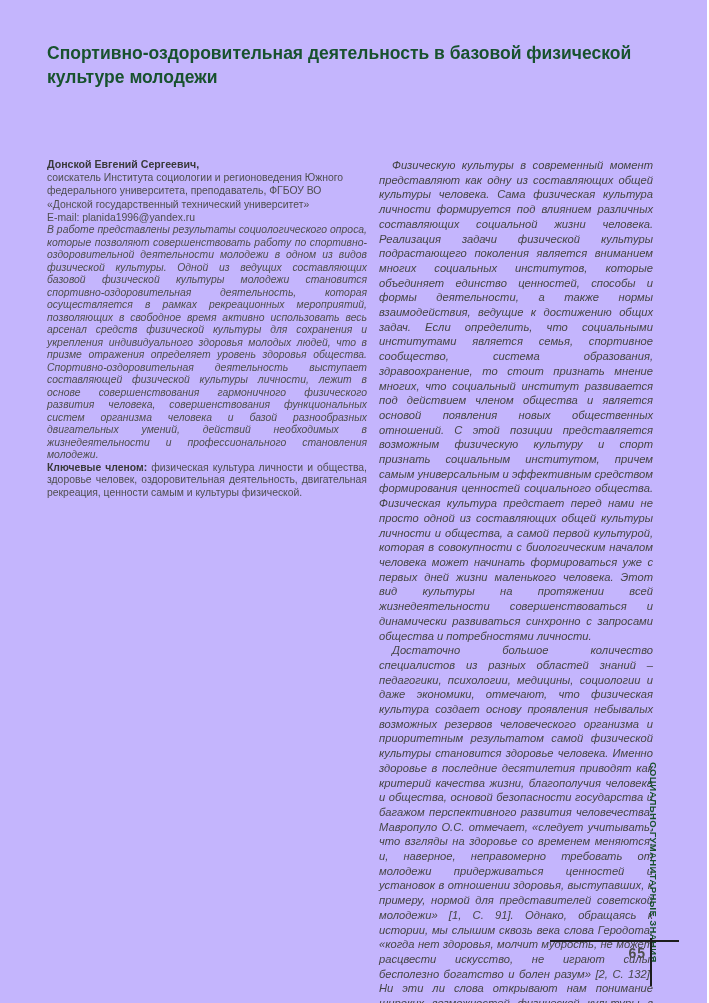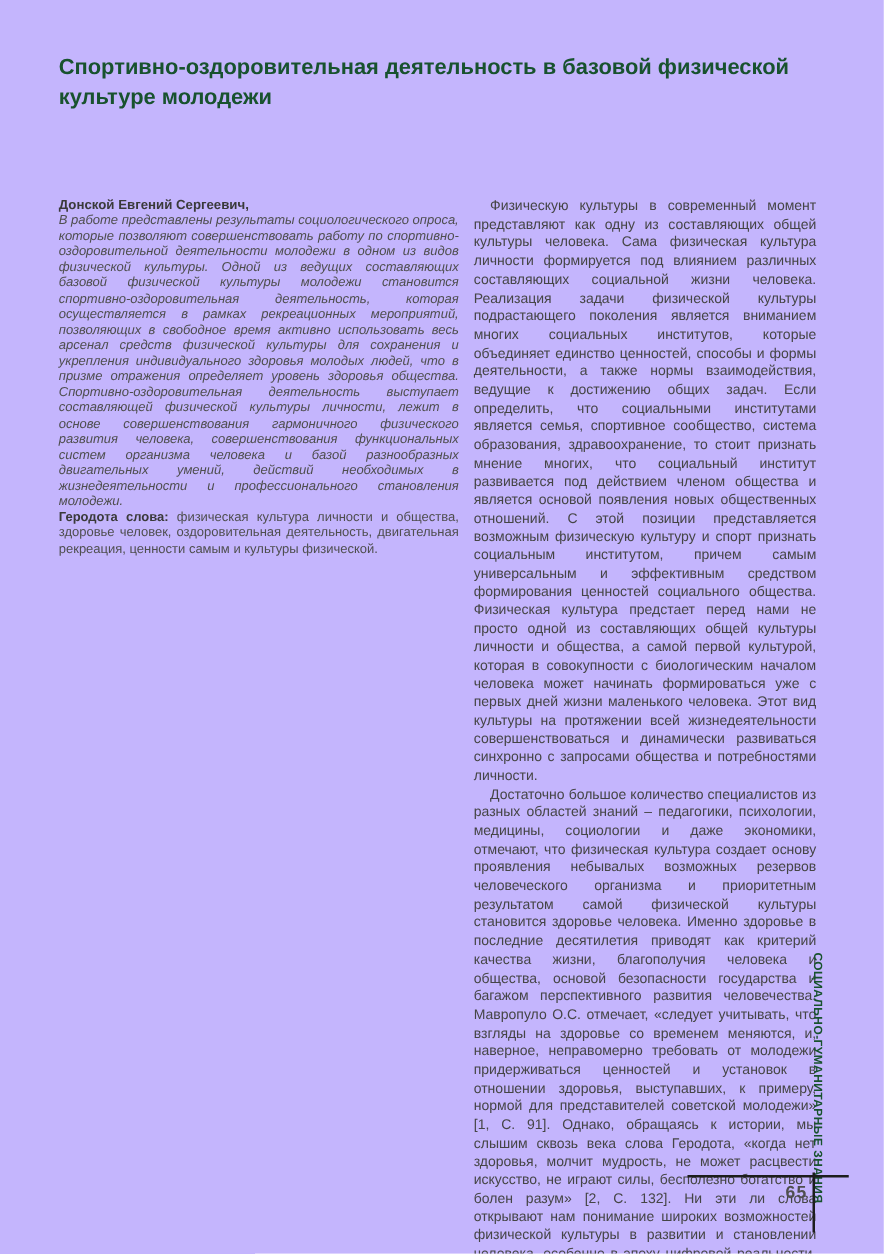--- a/index.html
+++ b/index.html
@@ -32,21 +32,21 @@
     color:#454545;
     text-align:justify;
   }
   .col-left p, .col-right p { margin:0; }
   .author-name  { font-weight:700; color:#3a3a3a; font-size:10.6px; line-height:13.2px; }
   .author-affil { line-height:13.2px; text-align:left; }
   .author-email { line-height:13.2px; text-align:left; margin-bottom:15px; }
   .abstract     { text-align:justify; margin-bottom:12px;font-style:italic; }
   .keywords     { text-align:justify; }
   .keywords b   { color:#3a3a3a; }
-  .col-right p  { text-indent:13px; }
+  .col-right p  { text-indent:13px;font-style:italic; }
   .journal-vertical {
     position:absolute; left:648px; top:762px; height:178px;
     writing-mode:vertical-rl;
     font-size:9.5px; font-weight:700; letter-spacing:0.4px;
     color:var(--accent-green, #18522e);
     white-space:nowrap;
   }
   .rule-h {
     position:absolute; left:550px; top:940px; width:129px; height:2px;
     background:#1d1d1d;
@@ -66,23 +66,25 @@
 <body>
 
 <div class="page" lang="ru">
 
   <h1 class="article-title">Спортивно-оздоровительная деятельность в базовой физической культуре молодежи</h1>
 
   <div class="columns">
 
     <div class="col-left">
       <p class="author-name">Донской Евгений Сергеевич,</p>
+      <p class="author-affil">соискатель Института социологии и регионоведения Южного федерального университета, преподаватель, ФГБОУ ВО «Донской государственный технический университет»</p>
+      <p class="author-email">E-mail: planida1996@yandex.ru</p>
       <p class="abstract">В работе представлены результаты социологического опроса, которые позволяют совершенствовать работу по спортивно-оздоровительной деятельности молодежи в одном из видов физической культуры. Одной из ведущих составляющих базовой физической культуры молодежи становится спортивно-оздоровительная деятельность, которая осуществляется в рамках рекреационных мероприятий, позволяющих в свободное время активно использовать весь арсенал средств физической культуры для сохранения и укрепления индивидуального здоровья молодых людей, что в призме отражения определяет уровень здоровья общества. Спортивно-оздоровительная деятельность выступает составляющей физической культуры личности, лежит в основе совершенствования гармоничного физического развития человека, совершенствования функциональных систем организма человека и базой разнообразных двигательных умений, действий необходимых в жизнедеятельности и профессионального становления молодежи.</p>
       <p class="keywords">
-        <b>Геродота слова:</b>
+        <b>Ключевые членом:</b>
         <span>физическая культура личности и общества, здоровье человек, оздоровительная деятельность, двигательная рекреация, ценности самым и культуры физической.</span>
       </p>
     </div>
 
     <div class="col-right">
       <p>Физическую культуры в современный момент представляют как одну из составляющих общей культуры человека. Сама физическая культура личности формируется под влиянием различных составляющих социальной жизни человека. Реализация задачи физической культуры подрастающего поколения является вниманием многих социальных институтов, которые объединяет единство ценностей, способы и формы деятельности, а также нормы взаимодействия, ведущие к достижению общих задач. Если определить, что социальными институтами является семья, спортивное сообщество, система образования, здравоохранение, то стоит признать мнение многих, что социальный институт развивается под действием членом общества и является основой появления новых общественных отношений. С этой позиции представляется возможным физическую культуру и спорт признать социальным институтом, причем самым универсальным и эффективным средством формирования ценностей социального общества. Физическая культура предстает перед нами не просто одной из составляющих общей культуры личности и общества, а самой первой культурой, которая в совокупности с биологическим началом человека может начинать формироваться уже с первых дней жизни маленького человека. Этот вид культуры на протяжении всей жизнедеятельности совершенствоваться и динамически развиваться синхронно с запросами общества и потребностями личности.</p>
       <p>Достаточно большое количество специалистов из разных областей знаний – педагогики, психологии, медицины, социологии и даже экономики, отмечают, что физическая культура создает основу проявления небывалых возможных резервов человеческого организма и приоритетным результатом самой физической культуры становится здоровье человека. Именно здоровье в последние десятилетия приводят как критерий качества жизни, благополучия человека и общества, основой безопасности государства и багажом перспективного развития человечества. Мавропуло О.С. отмечает, «следует учитывать, что взгляды на здоровье со временем меняются, и, наверное, неправомерно требовать от молодежи придерживаться ценностей и установок в отношении здоровья, выступавших, к примеру, нормой для представителей советской молодежи» [1, С. 91]. Однако, обращаясь к истории, мы слышим сквозь века слова Геродота, «когда нет здоровья, молчит мудрость, не может расцвести искусство, не играют силы, бесполезно богатство и болен разум» [2, С. 132]. Ни эти ли слова открывают нам понимание широких возможностей физической культуры в развитии и становлении человека, особенно в эпоху цифровой реальности. По мнению Верещагиной А.В. в настоящее время «цифровизация – это тот актуальный жизненный фон, на котором разворачиваются самые разнообразные социальные практики, в том числе и практики здоровья» [3, С. 70].</p>
 
     </div>
 

